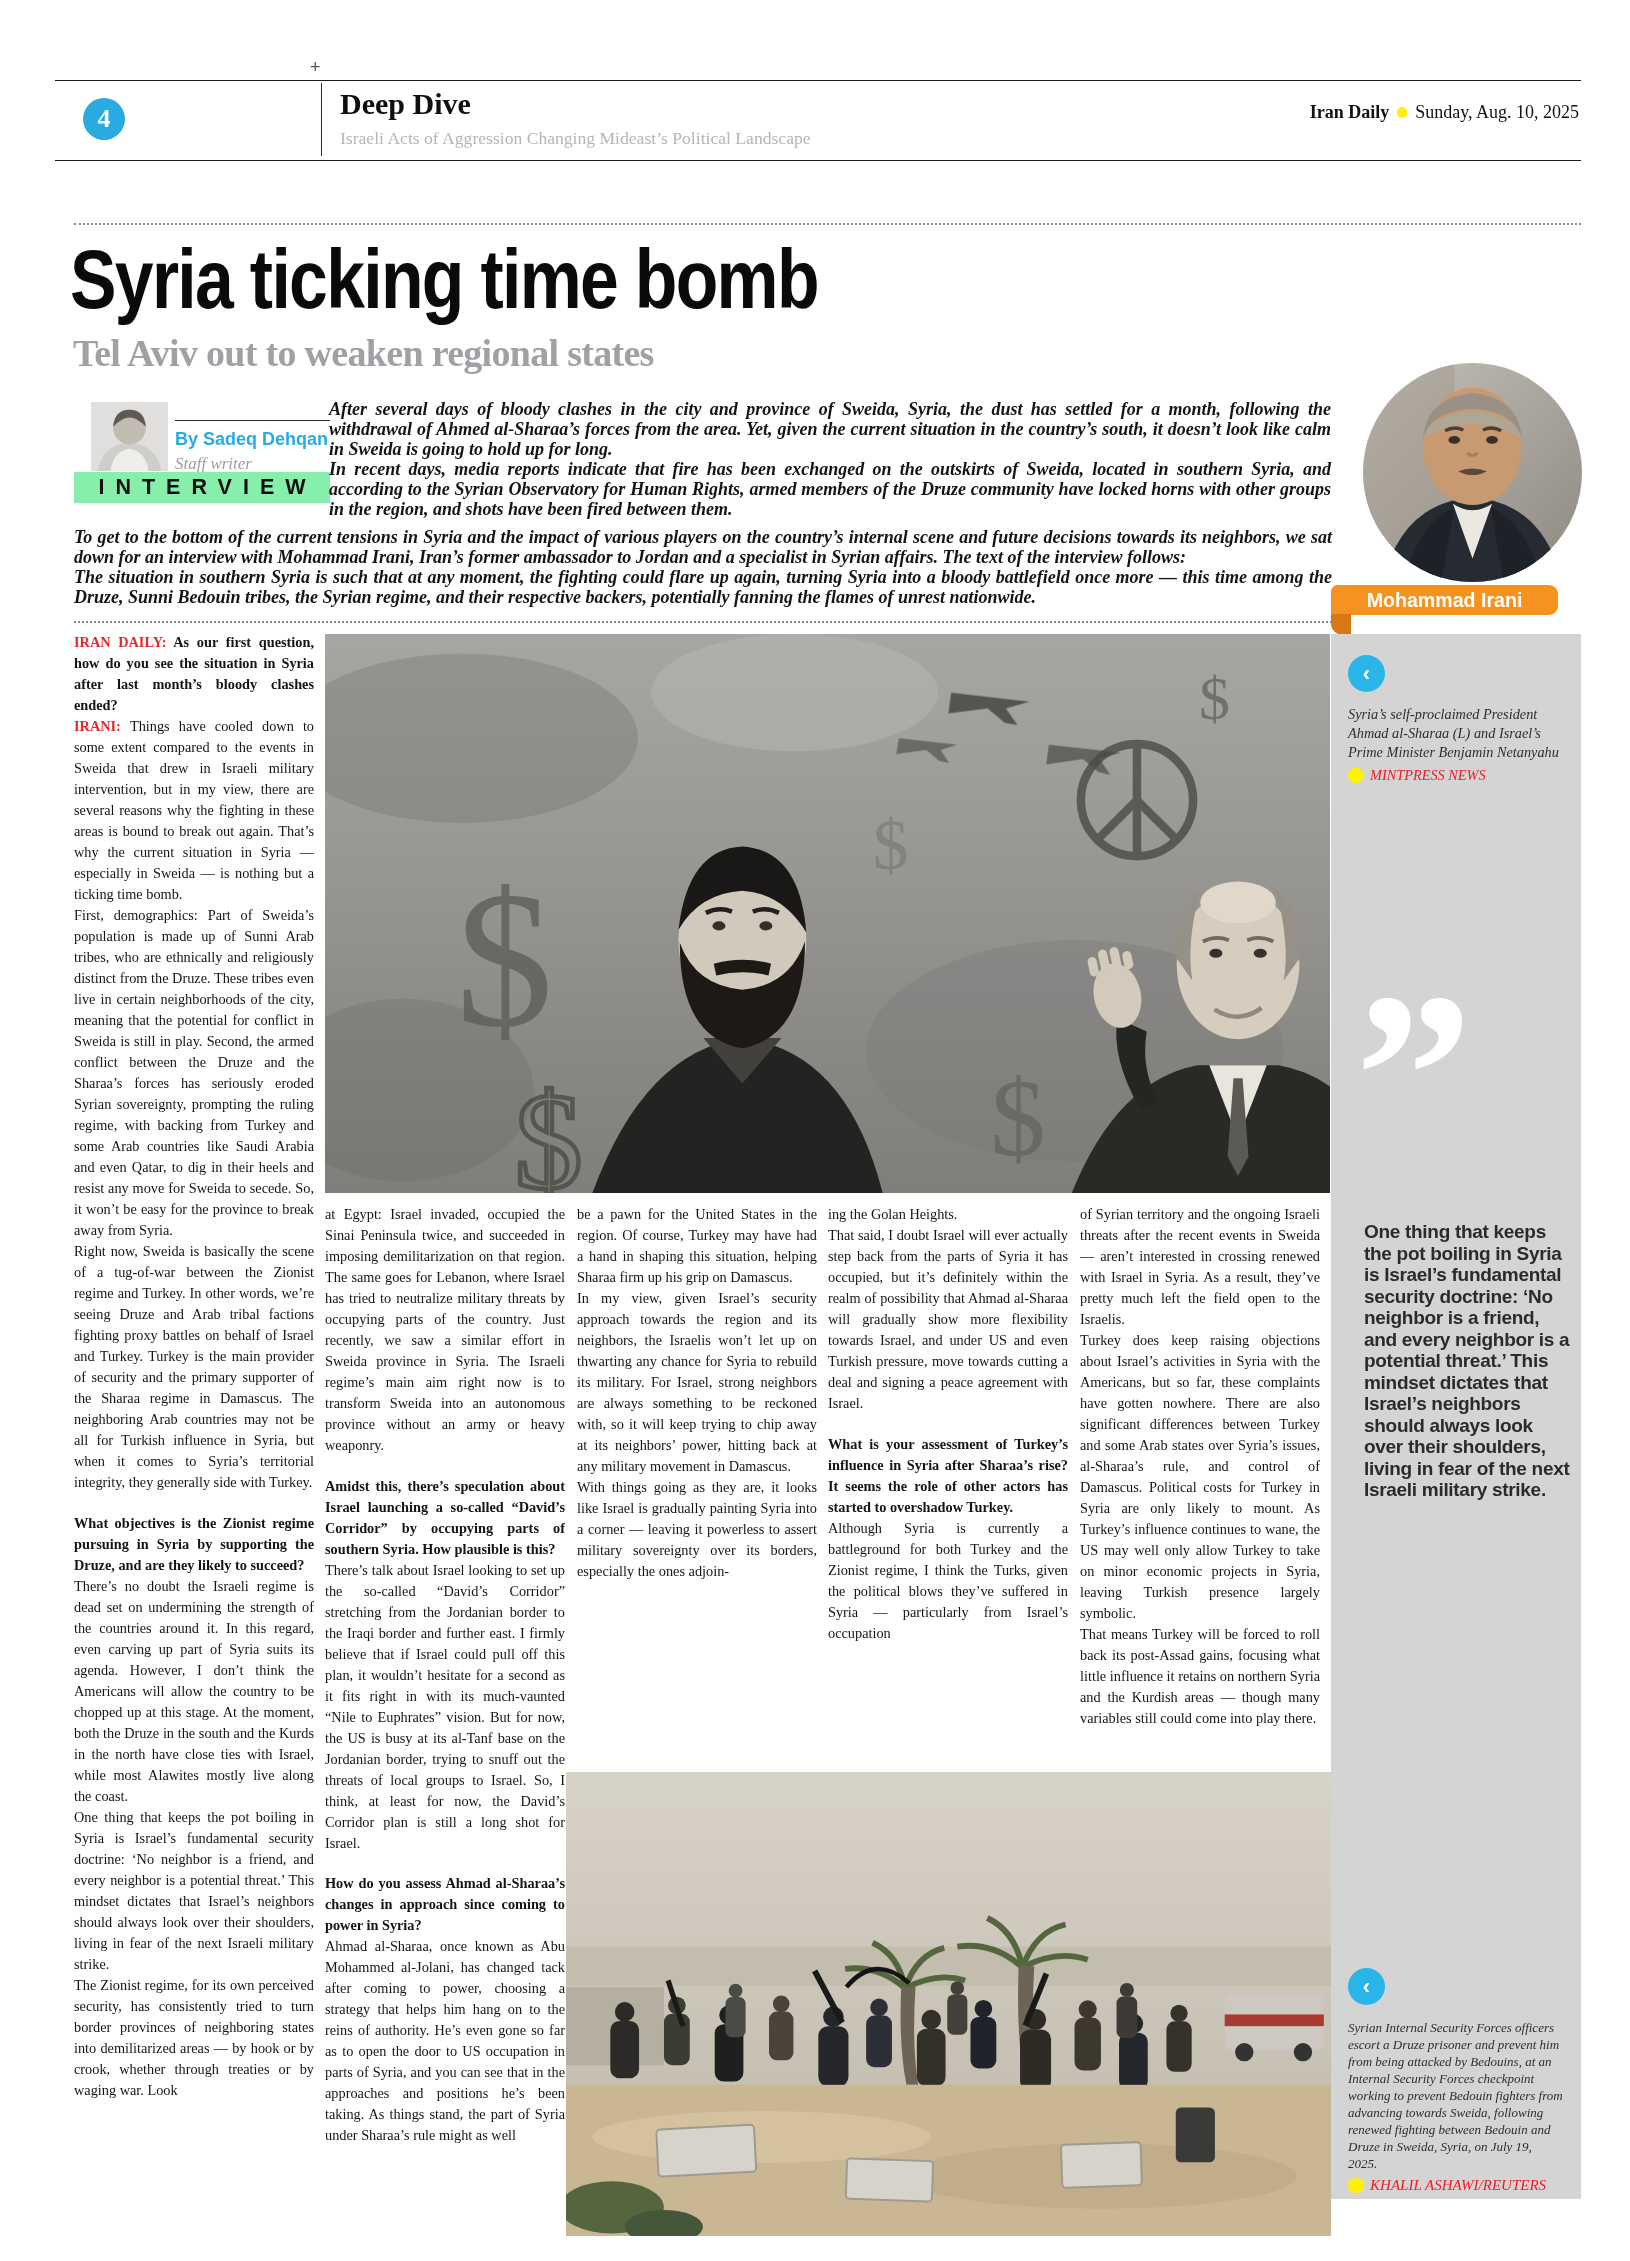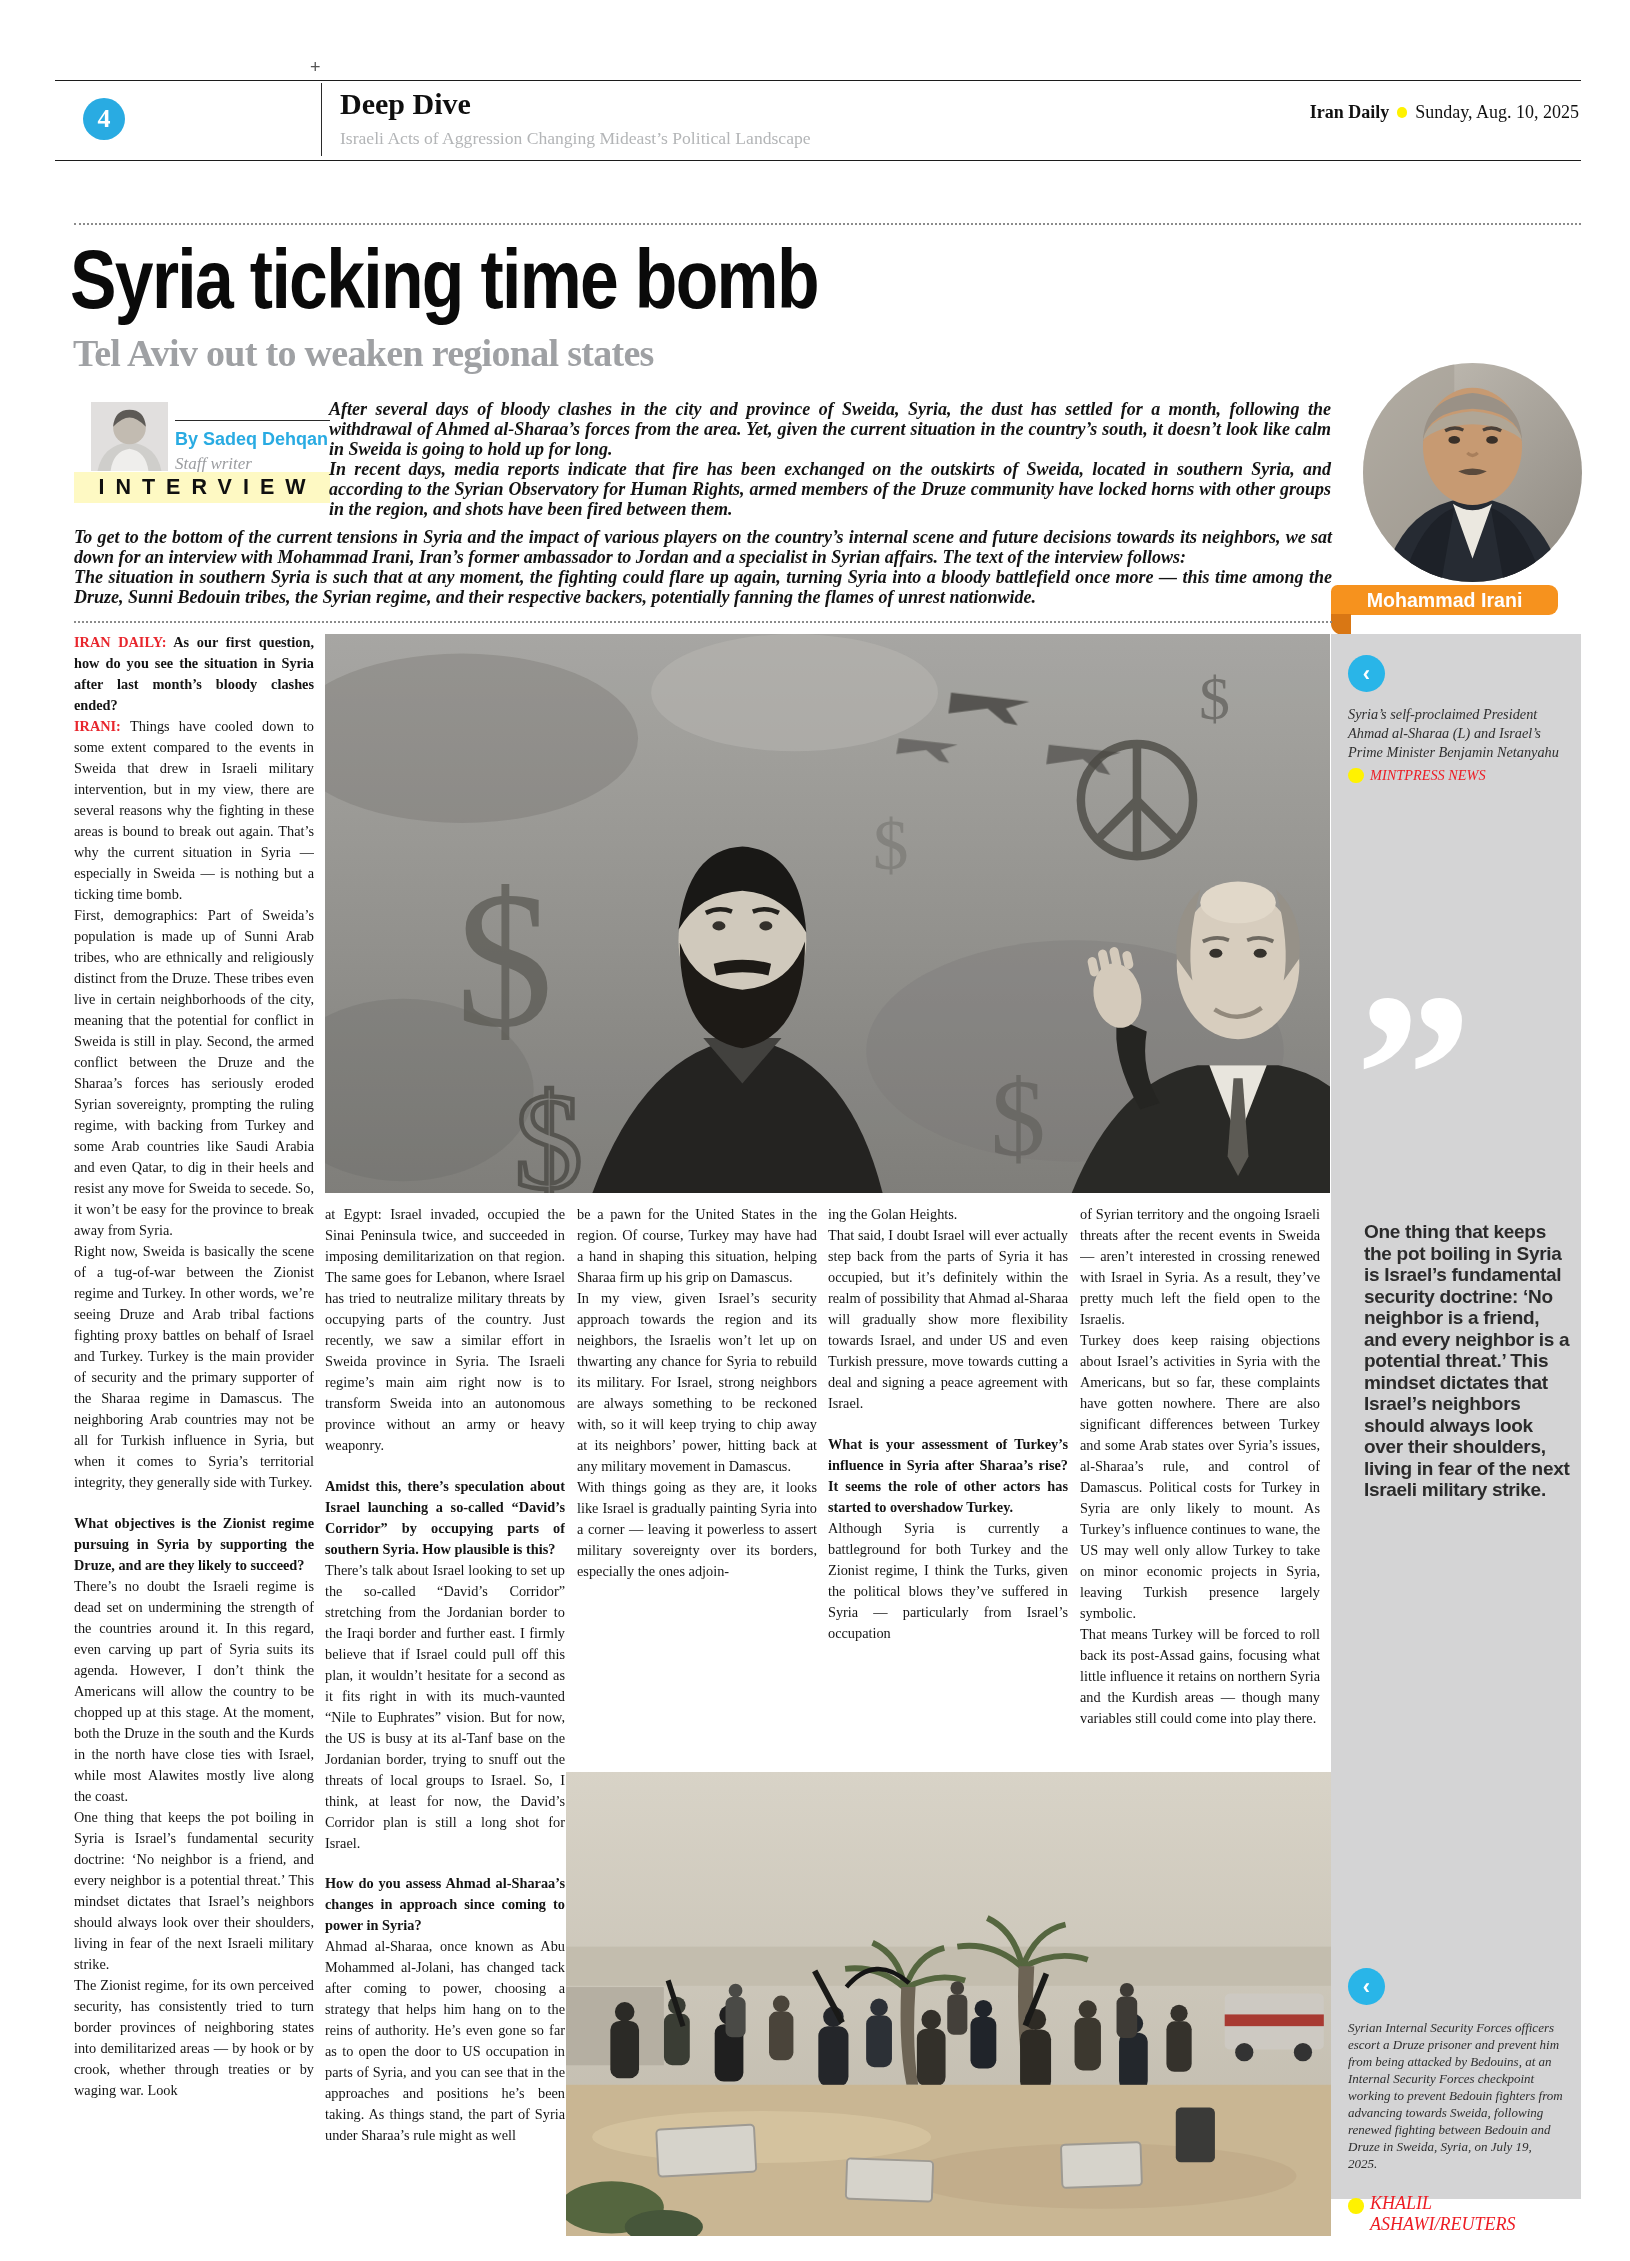--- a/index.html
+++ b/index.html
@@ -30,21 +30,21 @@
   .headline{position:absolute;left:70px;top:232px;font:bold 83px "Liberation Sans",sans-serif;
             letter-spacing:-2px;color:#0a0a0a;white-space:nowrap;transform:scaleX(.84);transform-origin:left top;}
   .subhead{position:absolute;left:73px;top:331px;font:bold 38px "Liberation Serif",serif;
            color:#9fa1a4;letter-spacing:-0.7px;white-space:nowrap;}
 
   
   .author-photo{position:absolute;left:91px;top:402px;width:77px;height:69px;overflow:hidden;background:#e9e9e9;}
   .byline-rule{position:absolute;left:175px;top:420px;width:155px;height:1.3px;background:#2a2a2a;}
   .author-name{position:absolute;left:175px;top:429px;font:bold 18px "Liberation Sans",sans-serif;color:#29abe2;}
   .author-role{position:absolute;left:175px;top:454px;font:italic 17px "Liberation Serif",serif;color:#9b9da0;}
-  .interview-tag{position:absolute;left:74px;top:472px;width:256px;height:31px;background:#fef9c3;
+  .interview-tag{position:absolute;left:74px;top:472px;width:256px;height:31px;background:#86efac;
                  display:flex;align-items:center;justify-content:center;
                  font:bold 21.5px "Liberation Sans",sans-serif;color:#101010;letter-spacing:11px;padding-left:11px;box-sizing:border-box;}
 
   
   .standfirst{position:absolute;left:329px;top:399px;width:1002px;
               font:bold italic 18px/20px "Liberation Serif",serif;color:#141414;text-align:justify;}
   .standfirst p{margin:0;}
   .wide-intro{position:absolute;left:74px;top:527px;width:1258px;
               font:bold italic 18px/20px "Liberation Serif",serif;color:#141414;text-align:justify;}
   .wide-intro p{margin:0;}
@@ -81,21 +81,21 @@
   #cbtn1{left:1348px;top:655px;}
   #cbtn2{left:1348px;top:1968px;}
   .caption{position:absolute;left:1348px;width:216px;color:#2e2e2e;}
   .caption .cap-text{margin:0;font:italic 14.3px/19px "Liberation Serif",serif;}
   #cap1{top:705px;}
   #cap2{top:2019px;}
   #cap2 .cap-text{font:italic 13px/17px "Liberation Serif",serif;}
   .credit{display:flex;align-items:center;gap:6.5px;margin-top:5.2px;}
   .credit .ydot{width:15.6px;height:15.6px;flex:0 0 auto;}
   .credit span.cr{font:italic 14.3px "Liberation Serif",serif;color:#ed1c24;}
-  #cap2 .credit span.cr{font-size:18px;margin-top:16px;}
+  #cap2 .credit span.cr{font-size:15px;}
 
   .quote-mark{position:absolute;left:1355px;top:978px;font:bold 235px/196px "Liberation Serif",serif;color:#ffffff;}
   .quote-text{position:absolute;left:1364px;top:1221px;width:207px;
               font:bold 19px/21.5px "Liberation Sans",sans-serif;color:#2b2b2b;letter-spacing:-0.3px;}
 </style>
 </head>
 <body>
 
 <div class="page">
 

